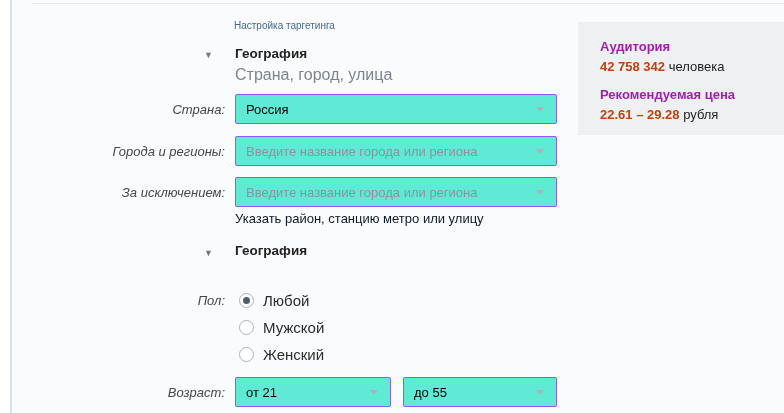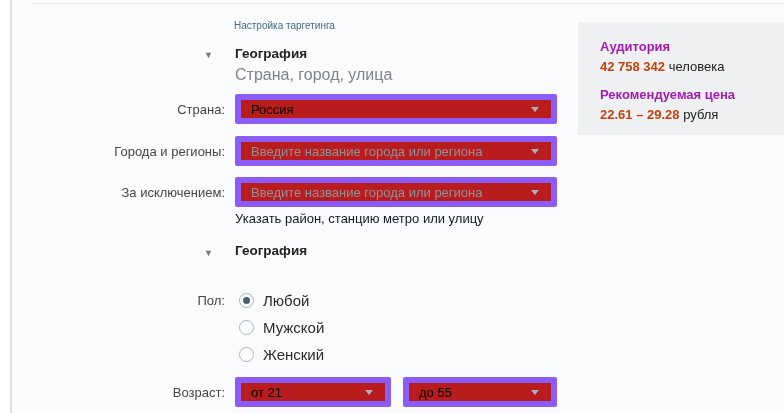--- a/index.html
+++ b/index.html
@@ -32,28 +32,28 @@
     left:235px;
     font-size:13.5px;font-weight:bold;color:#222222;
   }
   .section-subtitle{
     left:235px;
     font-size:16px;color:#7f848c;
   }
   .field-label{
     left:0;width:225px;
     text-align:right;
-    font-size:13px;color:#454647;
+    font-size:13px;color:#454647;font-style:italic;
   }
 
   
   .combo{
     left:235px;width:322px;height:30px;
-    background:#b91c1c;
-    border:6px solid #8b5cf6;
+    background:#5eead4;
+    border:1px solid #8b5cf6;
     border-radius:2px;
     box-sizing:border-box;
     display:flex;align-items:center;
     padding:0 26px 0 10px;
     font-size:13px;color:#000000;
     cursor:pointer;
   }
   .combo .combo-value{
     white-space:nowrap;overflow:hidden;
   }

